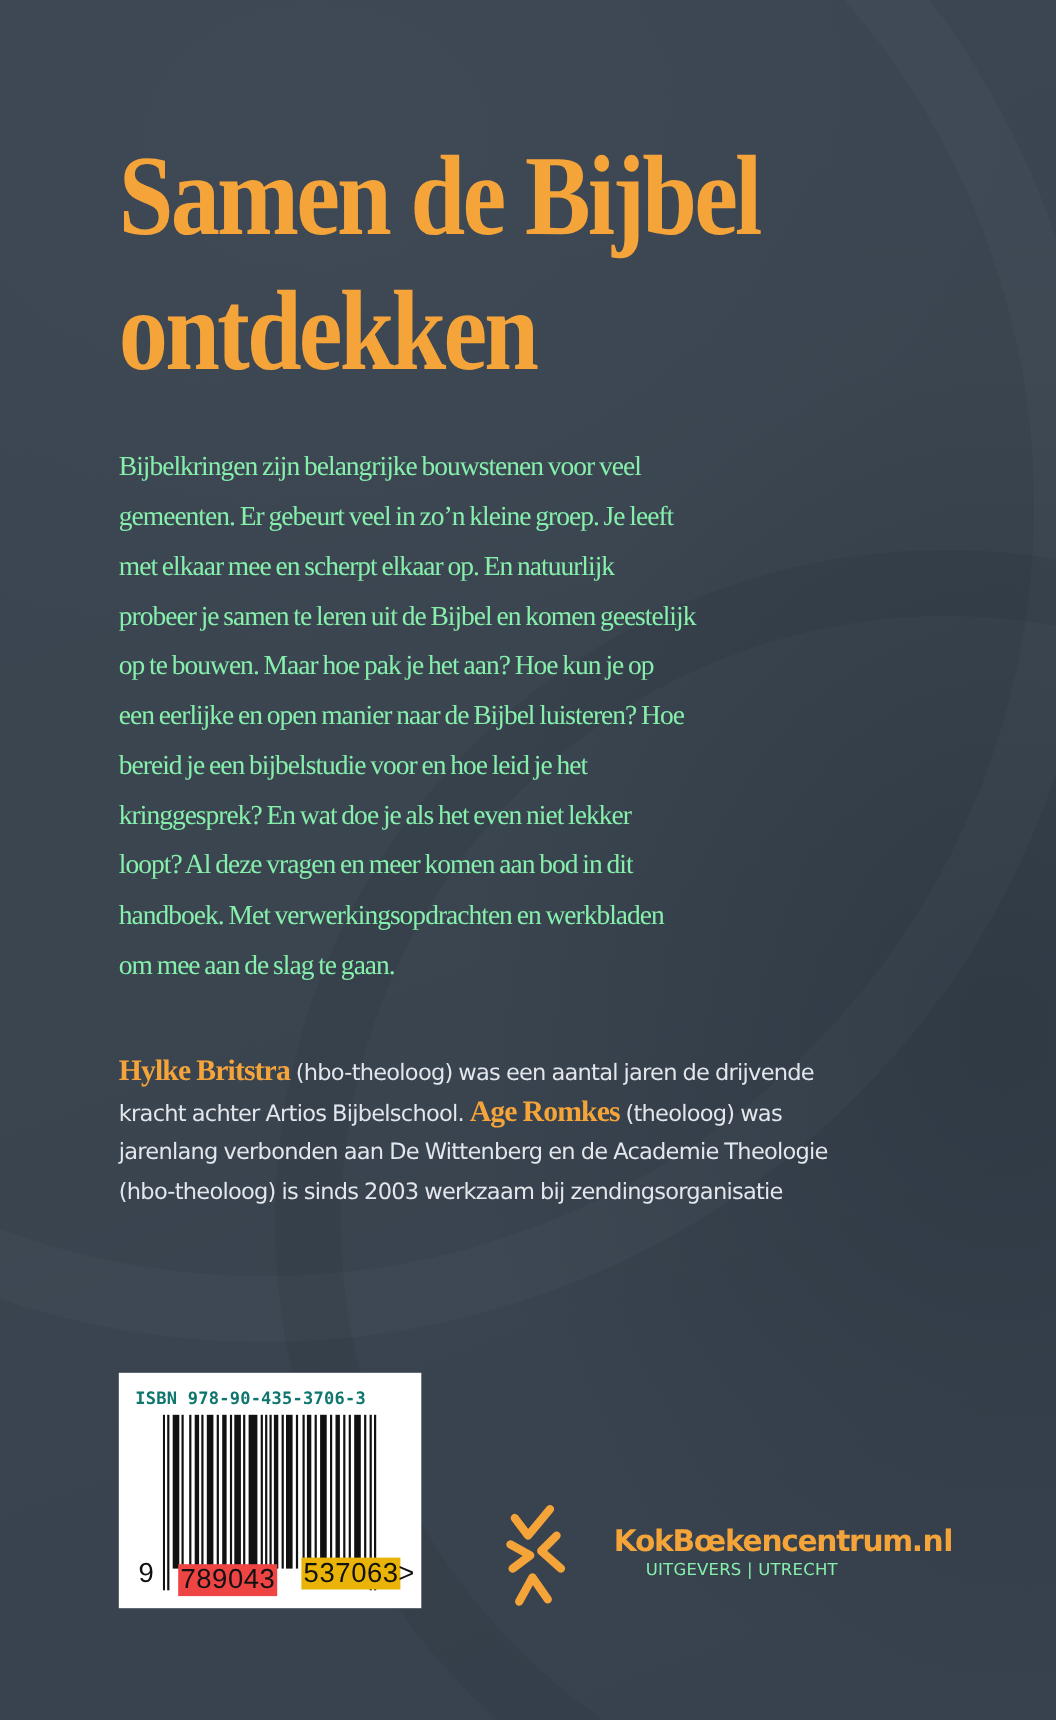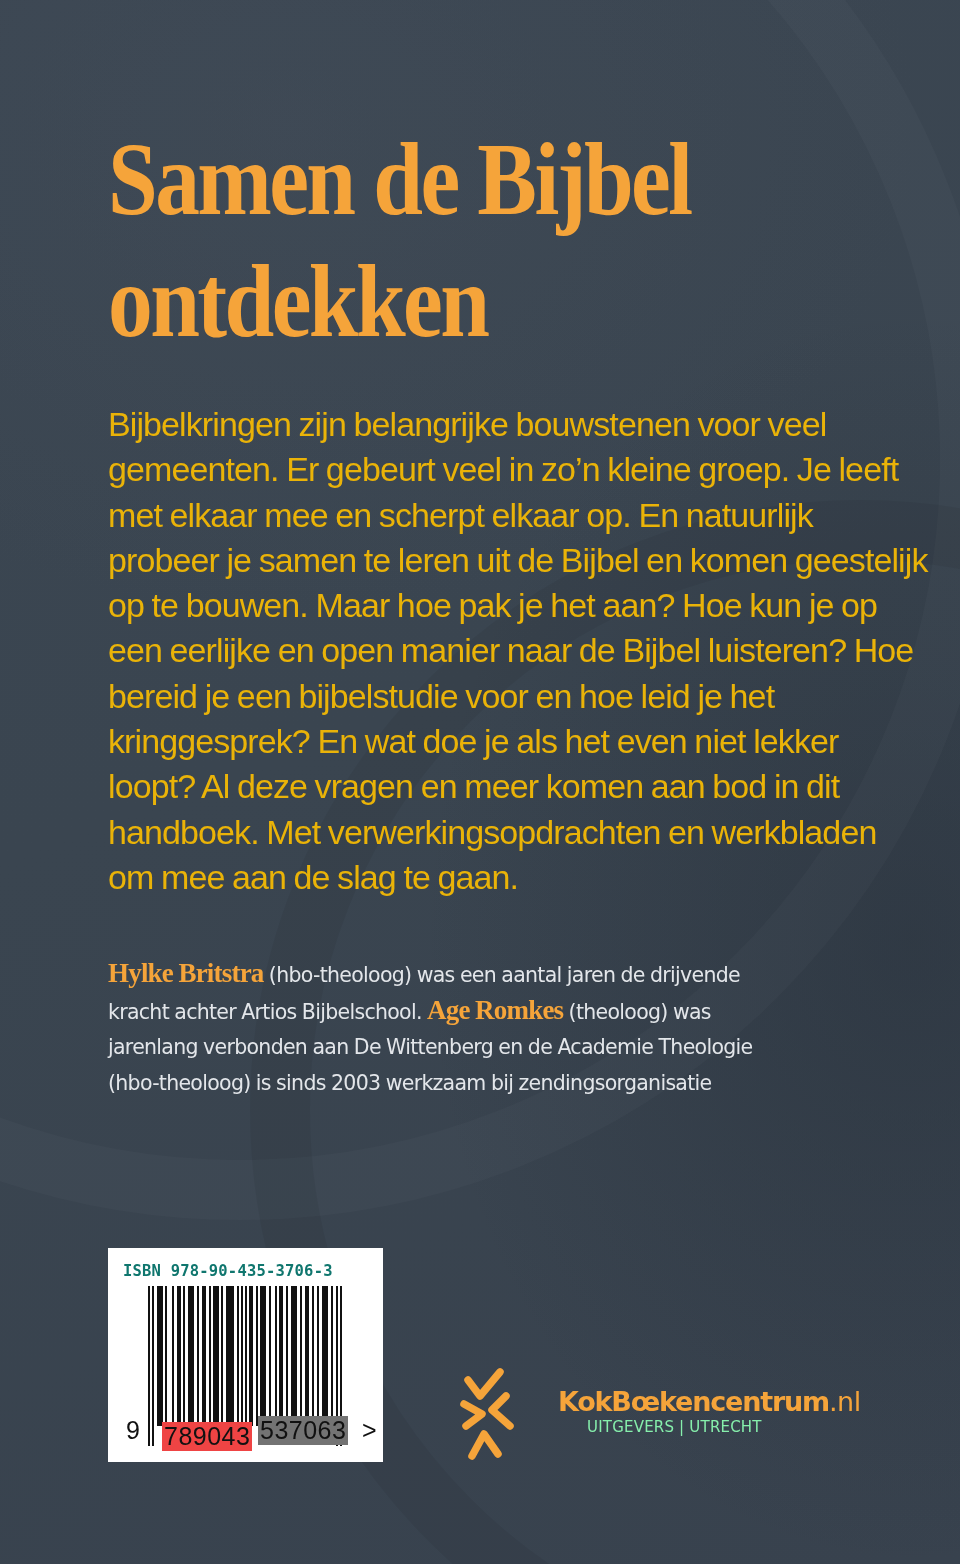--- a/index.html
+++ b/index.html
@@ -45,23 +45,23 @@
       transform-origin: left top;
       white-space: nowrap;
     }
     .title span { display: block; }
 
     .blurb {
       position: absolute;
       left: 108px;
       top: 402px;
       width: 800px;
-      color: #eab308;
-      font-family: Liberation Sans, sans-serif;
-      font-size: 34px;
+      color: #86efac;
+      font-family: Liberation Serif, serif;
+      font-size: 25px;
       line-height: 45.3px;
       letter-spacing: -0.9px;
       word-spacing: -1px;
     }
     .blurb .line { display: block; white-space: nowrap; }
 
     .authors {
       position: absolute;
       left: 108px;
       top: 956px;
@@ -115,21 +115,21 @@
       top: 160px;
       left: 10px;
       width: 260px;
       height: 40px;
       font-family: "Liberation Sans", sans-serif;
       font-size: 25px;
       color: #111;
     }
     .ean-first { position: absolute; left: 8px; top: 8px; }
     .ean-left { position: absolute; left: 44px; top: 14px; background: #ef4444; padding: 0 2px; letter-spacing: 0.5px; }
-    .ean-right { position: absolute; left: 140px; top: 8px; background: #737373; padding: 0 2px; letter-spacing: 0.5px; }
+    .ean-right { position: absolute; left: 156px; top: 8px; background: #eab308; padding: 0 2px; letter-spacing: 0.5px; }
     .ean-arrow { position: absolute; left: 244px; top: 8px; }
 
     .logo {
       position: absolute;
       left: 458px;
       top: 1366px;
       width: 460px;
       height: 100px;
     }
     .logo-mark {
@@ -144,21 +144,21 @@
       left: 100px;
       top: 20px;
       font-family: "DejaVu Sans", sans-serif;
       font-weight: bold;
       font-size: 27px;
       letter-spacing: -1.2px;
       color: #f5a43a;
       white-space: nowrap;
     }
     .logo-name .tld {
-      font-weight: normal;
+      font-weight: bold;
       letter-spacing: -0.5px;
     }
     .logo-sub {
       position: absolute;
       left: 101px;
       top: 52px;
       font-family: "DejaVu Sans", sans-serif;
       font-size: 15px;
       letter-spacing: 0.2px;
       color: #86efac;

